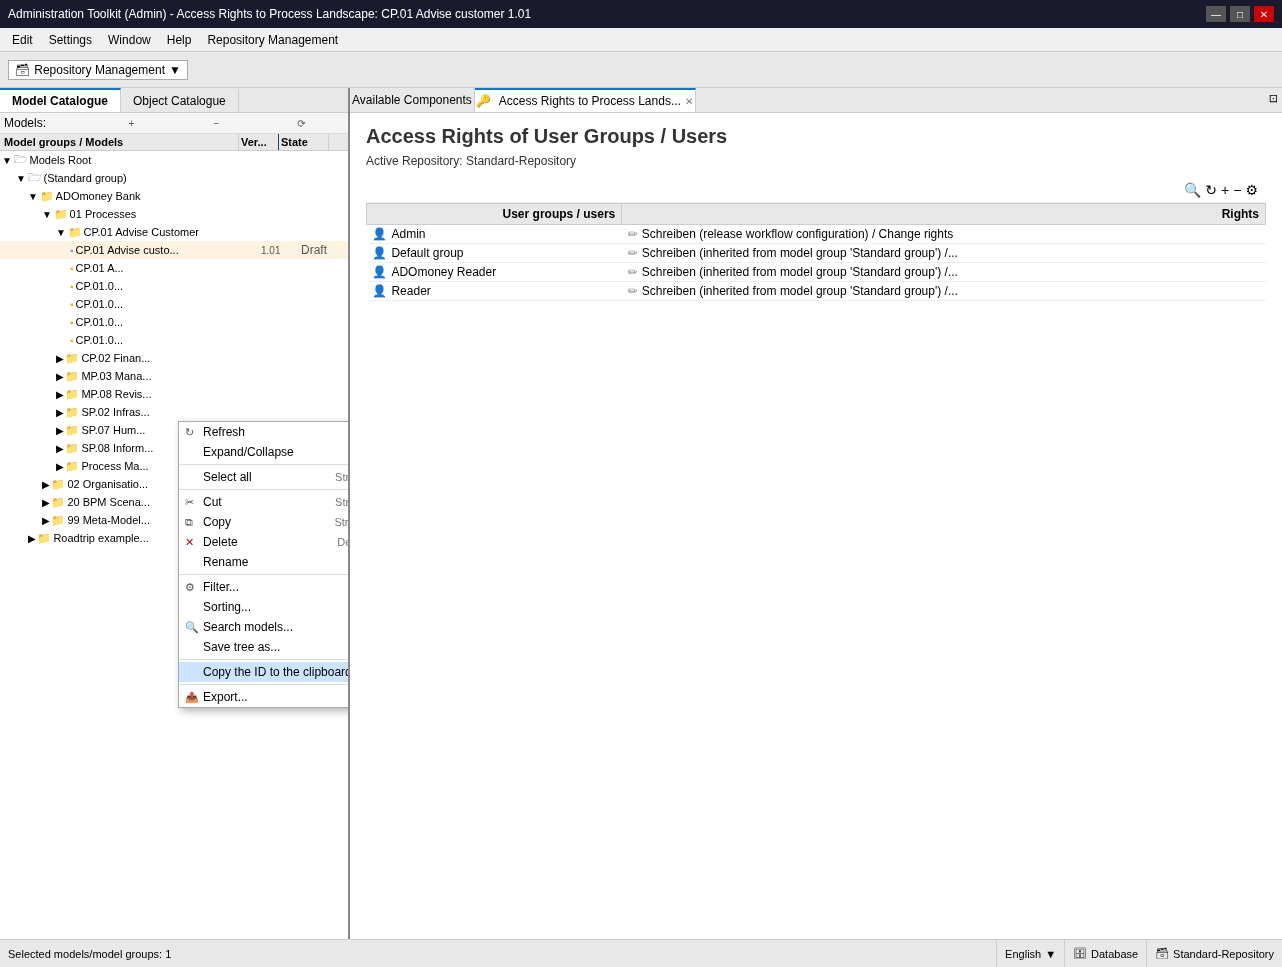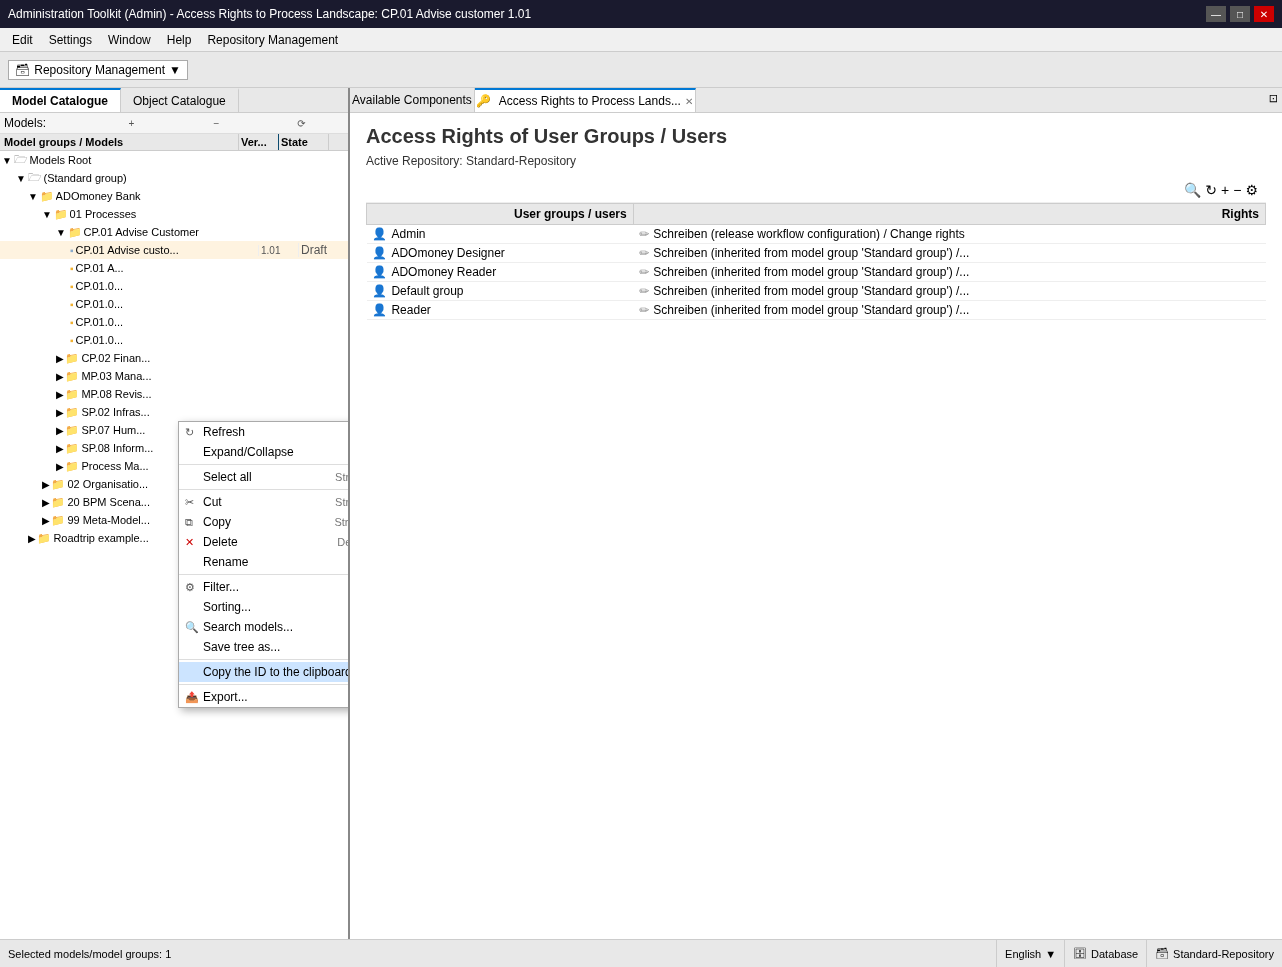--- a/index.html
+++ b/index.html
@@ -563,29 +563,25 @@
             <th>User groups / users</th>
             <th>Rights</th>
           </tr>
         </thead>
         <tbody>
           <tr>
             <td><span class="user-icon">👤</span>Admin</td>
             <td><span class="rights-icon">✏</span>Schreiben (release workflow configuration) / Change rights</td>
           </tr>
           <tr>
-            <td><span class="user-icon">👤</span>ADOmoney Designer</td>
+            <td><span class="user-icon">👤</span>Default group</td>
             <td><span class="rights-icon">✏</span>Schreiben (inherited from model group 'Standard group') /...</td>
           </tr>
           <tr>
             <td><span class="user-icon">👤</span>ADOmoney Reader</td>
-            <td><span class="rights-icon">✏</span>Schreiben (inherited from model group 'Standard group') /...</td>
-          </tr>
-          <tr>
-            <td><span class="user-icon">👤</span>Default group</td>
             <td><span class="rights-icon">✏</span>Schreiben (inherited from model group 'Standard group') /...</td>
           </tr>
           <tr>
             <td><span class="user-icon">👤</span>Reader</td>
             <td><span class="rights-icon">✏</span>Schreiben (inherited from model group 'Standard group') /...</td>
           </tr>
         </tbody>
       </table>
     </div>
   </div>

